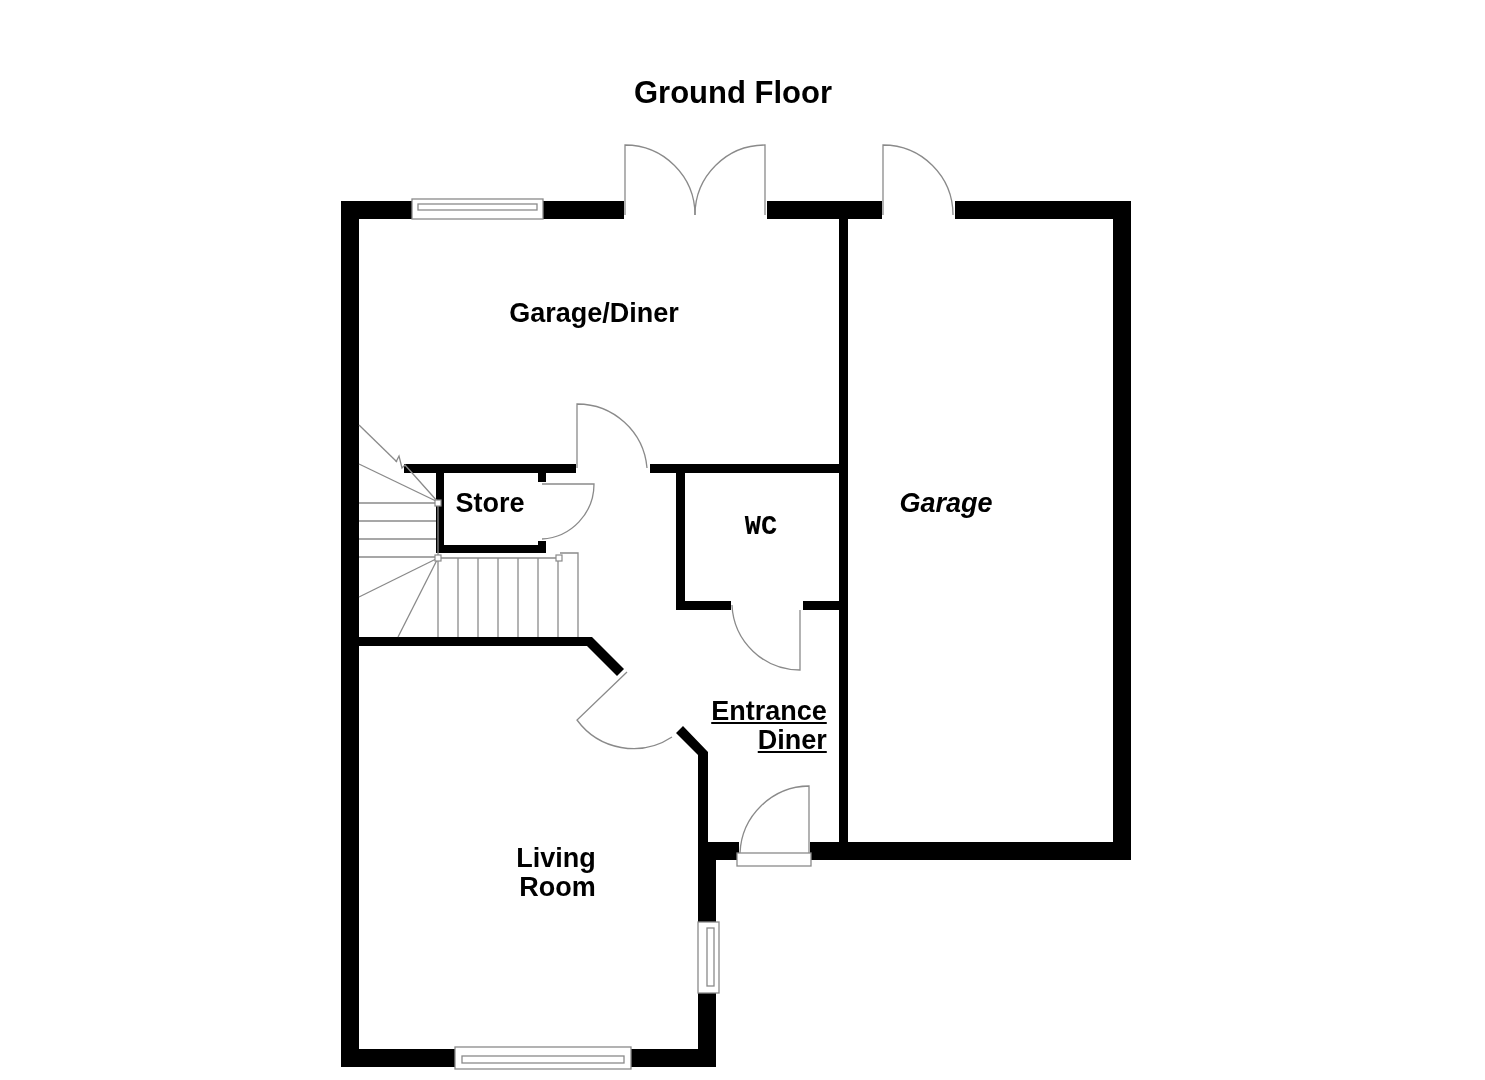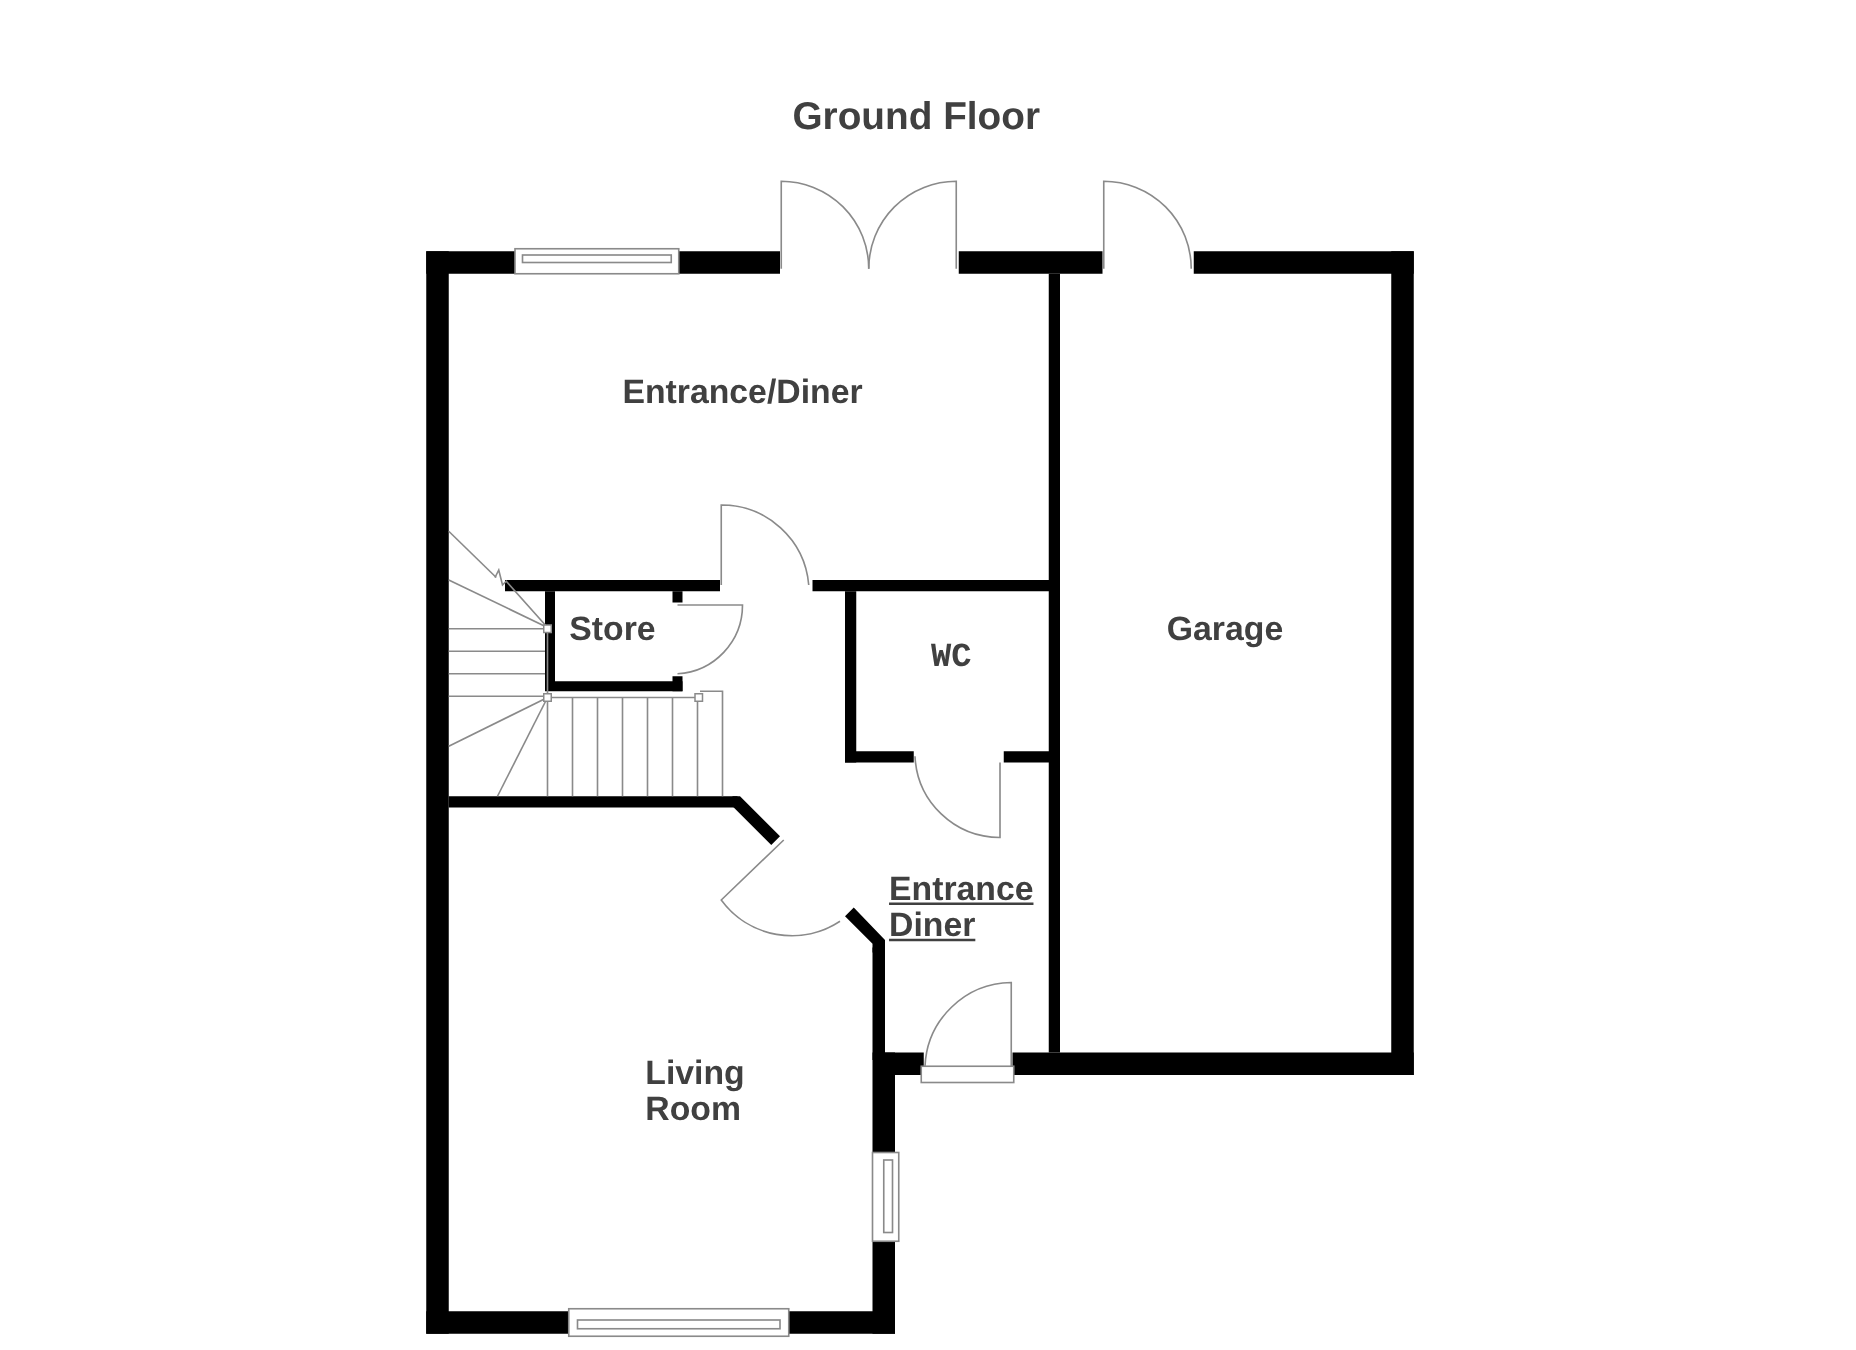--- a/index.html
+++ b/index.html
@@ -3,21 +3,21 @@
 <meta charset="utf-8">
 <style>
   html, body { margin: 0; padding: 0; background: #ffffff; }
   body { width: 1485px; height: 1080px; position: relative; overflow: hidden; font-family: "Liberation Sans", "DejaVu Sans", sans-serif; }
   #plan { position: absolute; left: 0; top: 0; width: 1485px; height: 1080px; }
   .wall { fill: #000000; }
   .thin { fill: none; stroke: #8a8a8a; stroke-width: 1.3; }
   .win { fill: #ffffff; stroke: #8a8a8a; stroke-width: 1.3; }
   .door-leaf { fill: none; stroke: #8a8a8a; stroke-width: 1.3; }
   .post { fill: #ffffff; stroke: #8a8a8a; stroke-width: 1.2; }
-  .label { position: absolute; font-weight: bold; color: #404040; text-align: left; font-size: 27px; line-height: 29px; white-space: nowrap; transform: translateX(-50%); }
+  .label { position: absolute; font-weight: bold; color: #000000; text-align: right; font-size: 27px; line-height: 29px; white-space: nowrap; transform: translateX(-50%); }
   .title { font-size: 31px; line-height: 34px; }
 </style>
 </head>
 <body>
 
 <div>
 <svg id="plan" viewBox="0 0 1485 1080" xmlns="http://www.w3.org/2000/svg">
 
   <g>
 
@@ -139,27 +139,27 @@
     <polyline class="thin" points="560,553 578,553 578,637"></polyline>
 
     <rect class="post" x="435" y="500" width="6" height="6"></rect>
     <rect class="post" x="435" y="555" width="6" height="6"></rect>
     <rect class="post" x="556" y="555" width="6" height="6"></rect>
   </g>
 </svg>
 
 <div class="label title" style="left:733px; top:76px;">Ground Floor</div>
 
-<div class="label" style="left:594px; top:299px;">Entrance/Diner</div>
+<div class="label" style="left:594px; top:299px;">Garage/Diner</div>
 
 <div class="label" style="left:490px; top:489px;">Store</div>
 
 <div class="label" style="left:761px; top:513px;font-family:Liberation Mono, monospace;">WC</div>
 
-<div class="label" style="left:980px; top:489px;">Garage</div>
+<div class="label" style="left:946px; top:489px;font-style:italic;">Garage</div>
 
 <div class="label" style="left:769px; top:697px;text-decoration:underline;">
   <div>Entrance</div>
   <div>Diner</div>
 </div>
 
 <div class="label" style="left:556px; top:844px;">
   <div>Living</div>
   <div>Room</div>
 </div>

